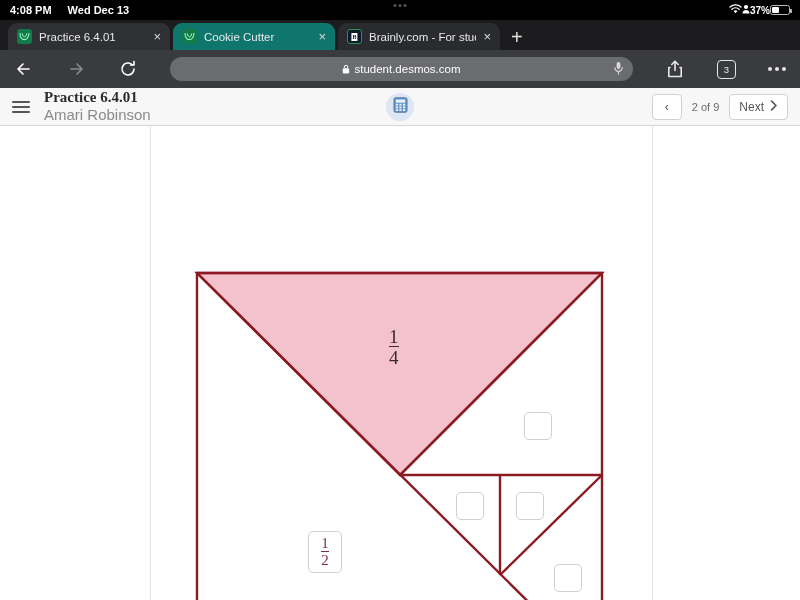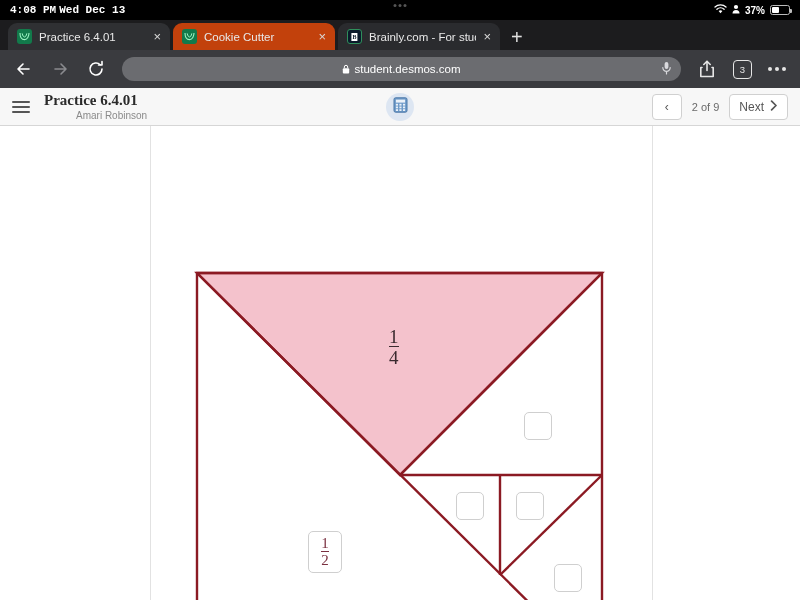--- a/index.html
+++ b/index.html
@@ -21,26 +21,25 @@
     background: #000000;
     color: #ffffff;
     display: flex;
     align-items: center;
     font-size: 11px;
     font-weight: bold;
     padding: 0 10px;
     box-sizing: border-box;
     position: relative;
   }
-  .status-left { display: flex; align-items: center; gap: 3px; font-family: Liberation Mono, monospace; }
+  .status-left { display: flex; align-items: center; gap: 16px; }
   .status-right {
     margin-left: auto;
     display: flex;
     align-items: center;
-    gap: 5px;
     font-size: 10px;
   }
   .status-center-dots {
     position: absolute;
     left: 50%;
     top: 4px;
     transform: translateX(-50%);
     display: flex;
     gap: 2px;
   }
@@ -129,21 +128,21 @@
   }
 
   
   .toolbar {
     height: 38px;
     background: #3a3b3f;
     display: flex;
     align-items: center;
     padding: 0 14px;
     box-sizing: border-box;
-    gap: 16px;
+    gap: 32px;
   }
   .nav-icon { width: 20px; height: 20px; flex: 0 0 auto; }
   .urlbar {
     flex: 1;
     height: 24px;
     background: #6b6c70;
     border-radius: 12px;
     display: flex;
     align-items: center;
     justify-content: center;
@@ -182,21 +181,21 @@
   }
   .hamburger { width: 18px; display: flex; flex-direction: column; gap: 3px; flex: 0 0 auto; }
   .hamburger i { height: 2px; background: #555; display: block; border-radius: 1px; }
   .titleblock { margin-left: 14px; line-height: 1.12; }
   .activity-title {
     font-family: "Liberation Serif", serif;
     font-size: 15px;
     font-weight: bold;
     color: #2b2b2b;
   }
-  .student-name { font-size: 10px; color: #8a8a8a; margin-top: 1px; margin-left: 32px; }
+  .student-name { font-size: 15px; color: #8a8a8a; margin-top: 1px; }
   .calc-btn {
     position: absolute;
     left: 400px;
     top: 50%;
     transform: translate(-50%, -50%);
     width: 28px; height: 28px;
     border-radius: 50%;
     background: #dde6f2;
     display: flex; align-items: center; justify-content: center;
   }
@@ -316,21 +315,21 @@
     <span class="favicon desmos">
       <svg width="11" height="9" viewBox="0 0 11 9">
         <path d="M1 1c0 4 1.6 6.6 4.5 6.6S10 4 10 1" stroke="#9ef5c4" stroke-width="1.1" fill="none"></path>
         <path d="M3.2 1.4c.5 2.4 1.3 3.6 2.3 3.6s1.8-1.2 2.3-3.6" stroke="#9ef5c4" stroke-width="1" fill="none"></path>
       </svg>
     </span>
     <span class="tab-title">Practice 6.4.01</span>
     <span class="tab-close">×</span>
   </div>
 
-  <div class="tab" style="background:#c2410c;margin-left:3px;">
+  <div class="tab" style="background:#0f766e;margin-left:3px;">
     <span class="favicon desmos">
       <svg width="11" height="9" viewBox="0 0 11 9">
         <path d="M1 1c0 4 1.6 6.6 4.5 6.6S10 4 10 1" stroke="#9ef5c4" stroke-width="1.1" fill="none"></path>
         <path d="M3.2 1.4c.5 2.4 1.3 3.6 2.3 3.6s1.8-1.2 2.3-3.6" stroke="#9ef5c4" stroke-width="1" fill="none"></path>
       </svg>
     </span>
     <span class="tab-title">Cookie Cutter</span>
     <span class="tab-close">×</span>
   </div>
 

